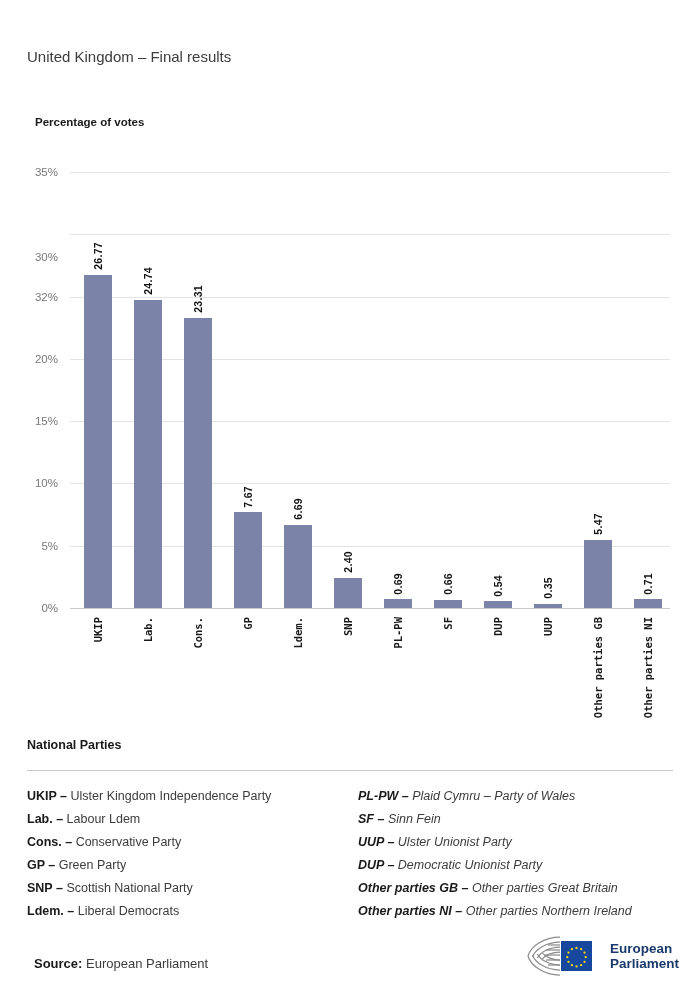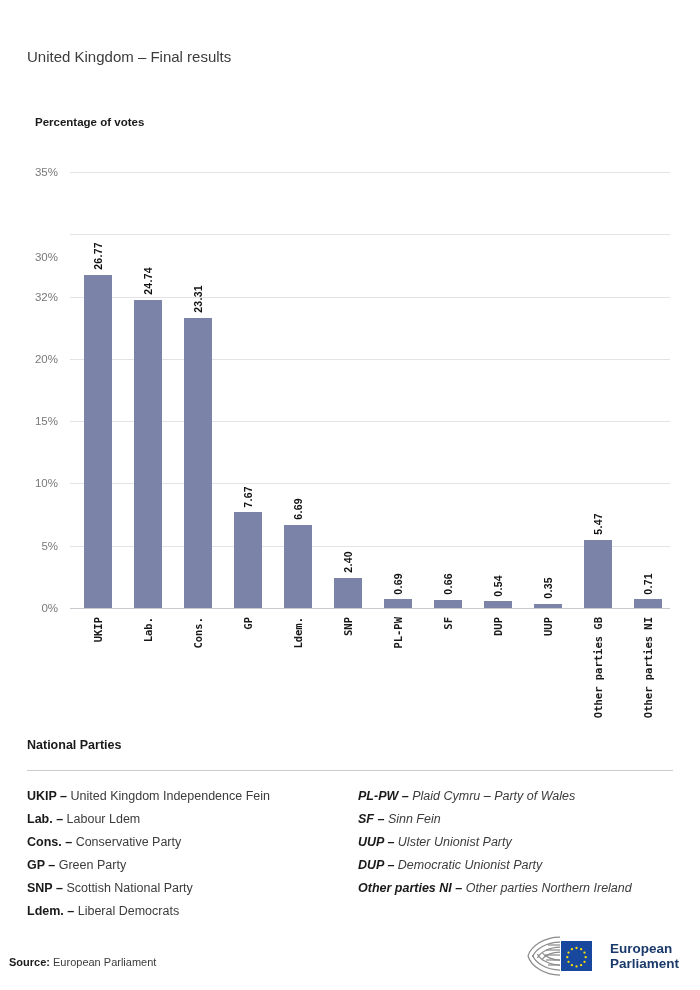--- a/index.html
+++ b/index.html
@@ -114,22 +114,22 @@
     white-space: nowrap;
   }
   .legend-entry .abbr {
     font-weight: bold;
     color: #1a1a1a;
   }
 
   
   #source {
     position: absolute;
-    left: 9px; top: 956px;
-    font-size: 11px; color: #3c3c3c;
+    left: 34px; top: 956px;
+    font-size: 13px; color: #3c3c3c;
   }
   #source .lbl { font-weight: bold; color: #1a1a1a; }
 
   #logo {
     position: absolute;
     left: 520px; top: 930px;
     width: 160px; height: 52px;
     display: flex; align-items: center;
   }
   #logo-mark { width: 84px; height: 46px; flex: none; }
@@ -226,32 +226,33 @@
         <div class="bar-value" style="bottom: 13.8446px;">0.71</div>
       </div>
       <div class="cat-label" style="left: 648px; top: 467px;">Other parties NI</div>
     </div>
 
   <div id="legend">
     <div id="legend-title">National Parties</div>
     <div id="legend-divider"></div>
     <div id="legend-cols">
       <div class="legend-col left">
-          <div class="legend-entry"><span class="abbr">UKIP –</span><span> United Kingdom Independence Fein</span></div>
+          <div class="legend-entry"><span class="abbr">UKIP –</span><span> Ulster Kingdom Independence Party</span></div>
           <div class="legend-entry"><span class="abbr">Lab. –</span><span> Labour Ldem</span></div>
           <div class="legend-entry"><span class="abbr">Cons. –</span><span> Conservative Party</span></div>
           <div class="legend-entry"><span class="abbr">GP –</span><span> Green Party</span></div>
           <div class="legend-entry"><span class="abbr">SNP –</span><span> Scottish National Party</span></div>
           <div class="legend-entry"><span class="abbr">Ldem. –</span><span> Liberal Democrats</span></div>
         </div>
       <div class="legend-col right">
           <div class="legend-entry"><span class="abbr">PL-PW –</span><span> Plaid Cymru – Party of Wales</span></div>
           <div class="legend-entry"><span class="abbr">SF –</span><span> Sinn Fein</span></div>
           <div class="legend-entry"><span class="abbr">UUP –</span><span> Ulster Unionist Party</span></div>
           <div class="legend-entry"><span class="abbr">DUP –</span><span> Democratic Unionist Party</span></div>
+          <div class="legend-entry"><span class="abbr">Other parties GB –</span><span> Other parties Great Britain</span></div>
           <div class="legend-entry"><span class="abbr">Other parties NI –</span><span> Other parties Northern Ireland</span></div>
         </div>
     </div>
   </div>
 
   <div id="source">
     <span class="lbl">Source:</span>
     <span>European Parliament</span>
   </div>
 

